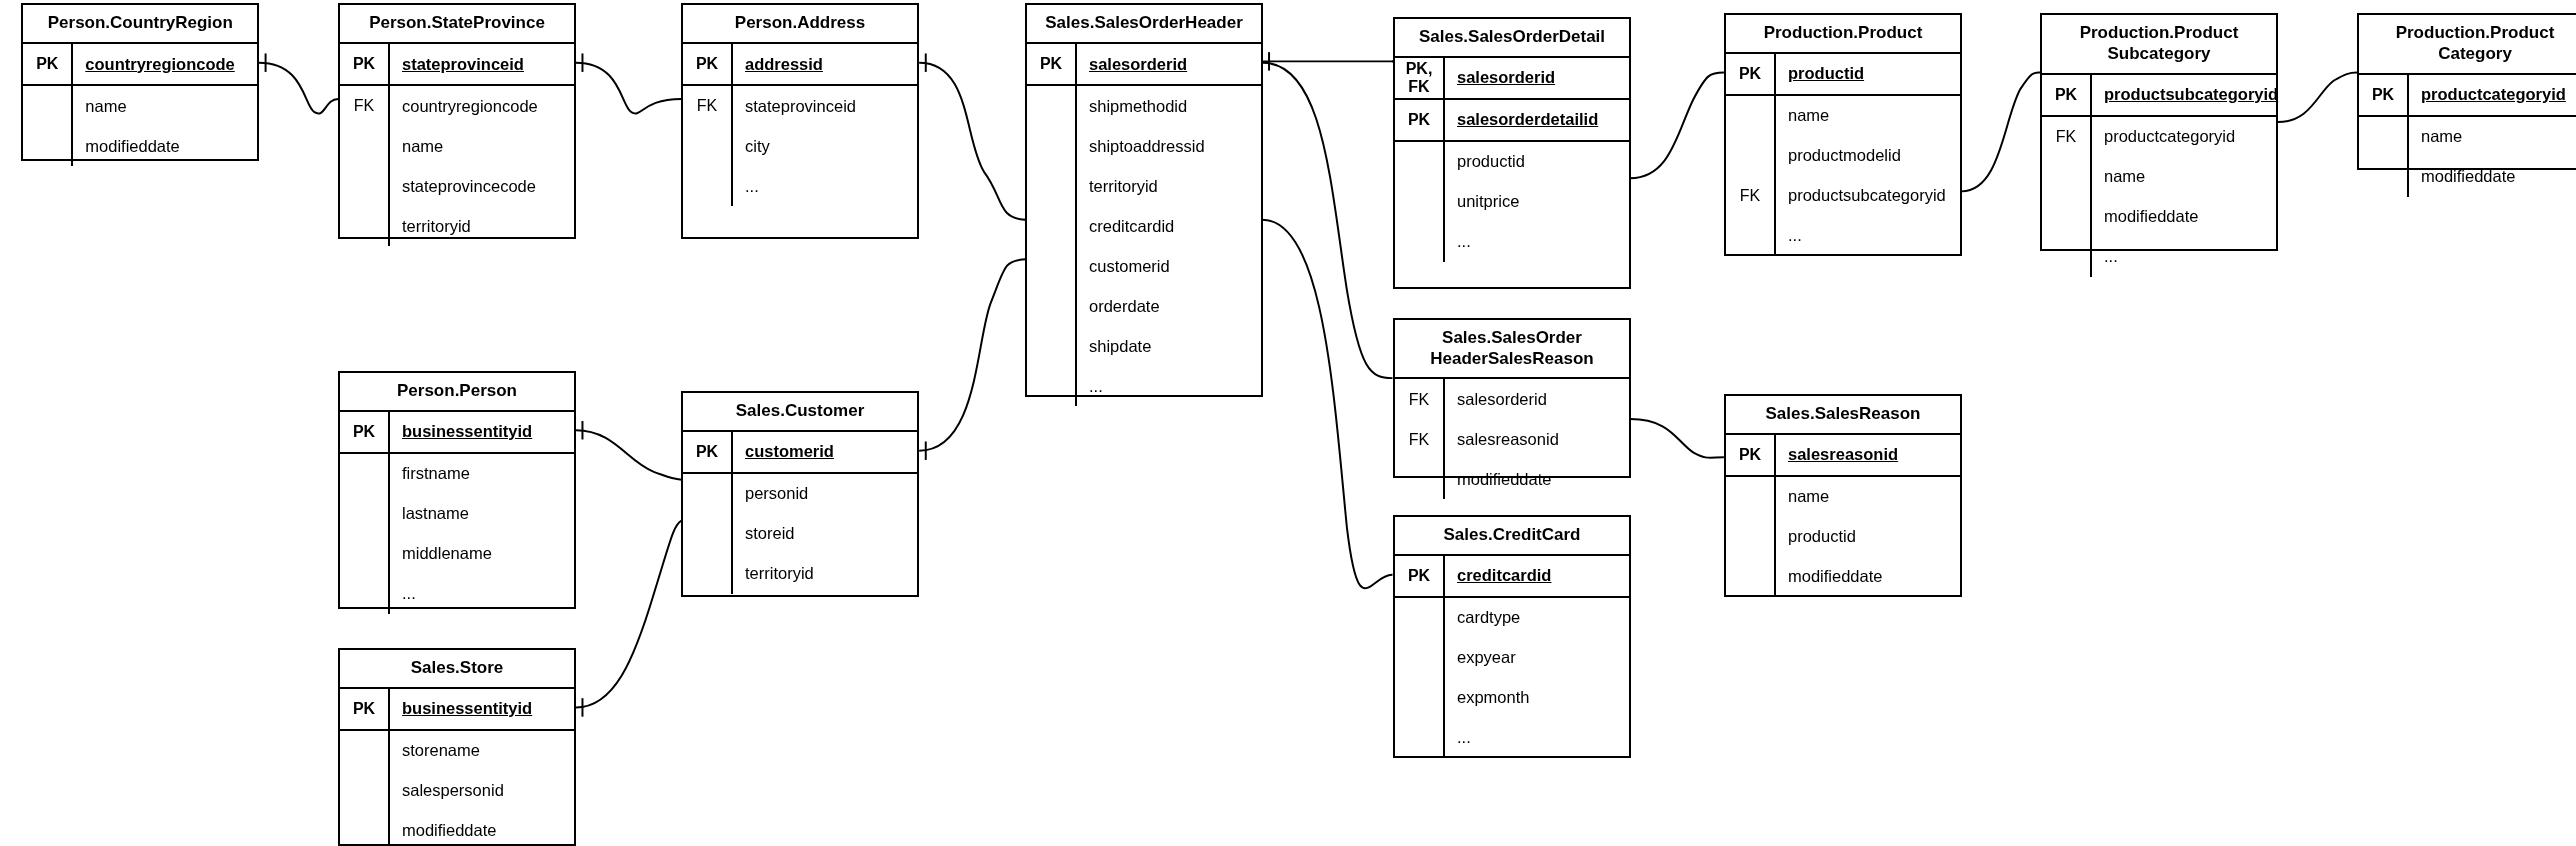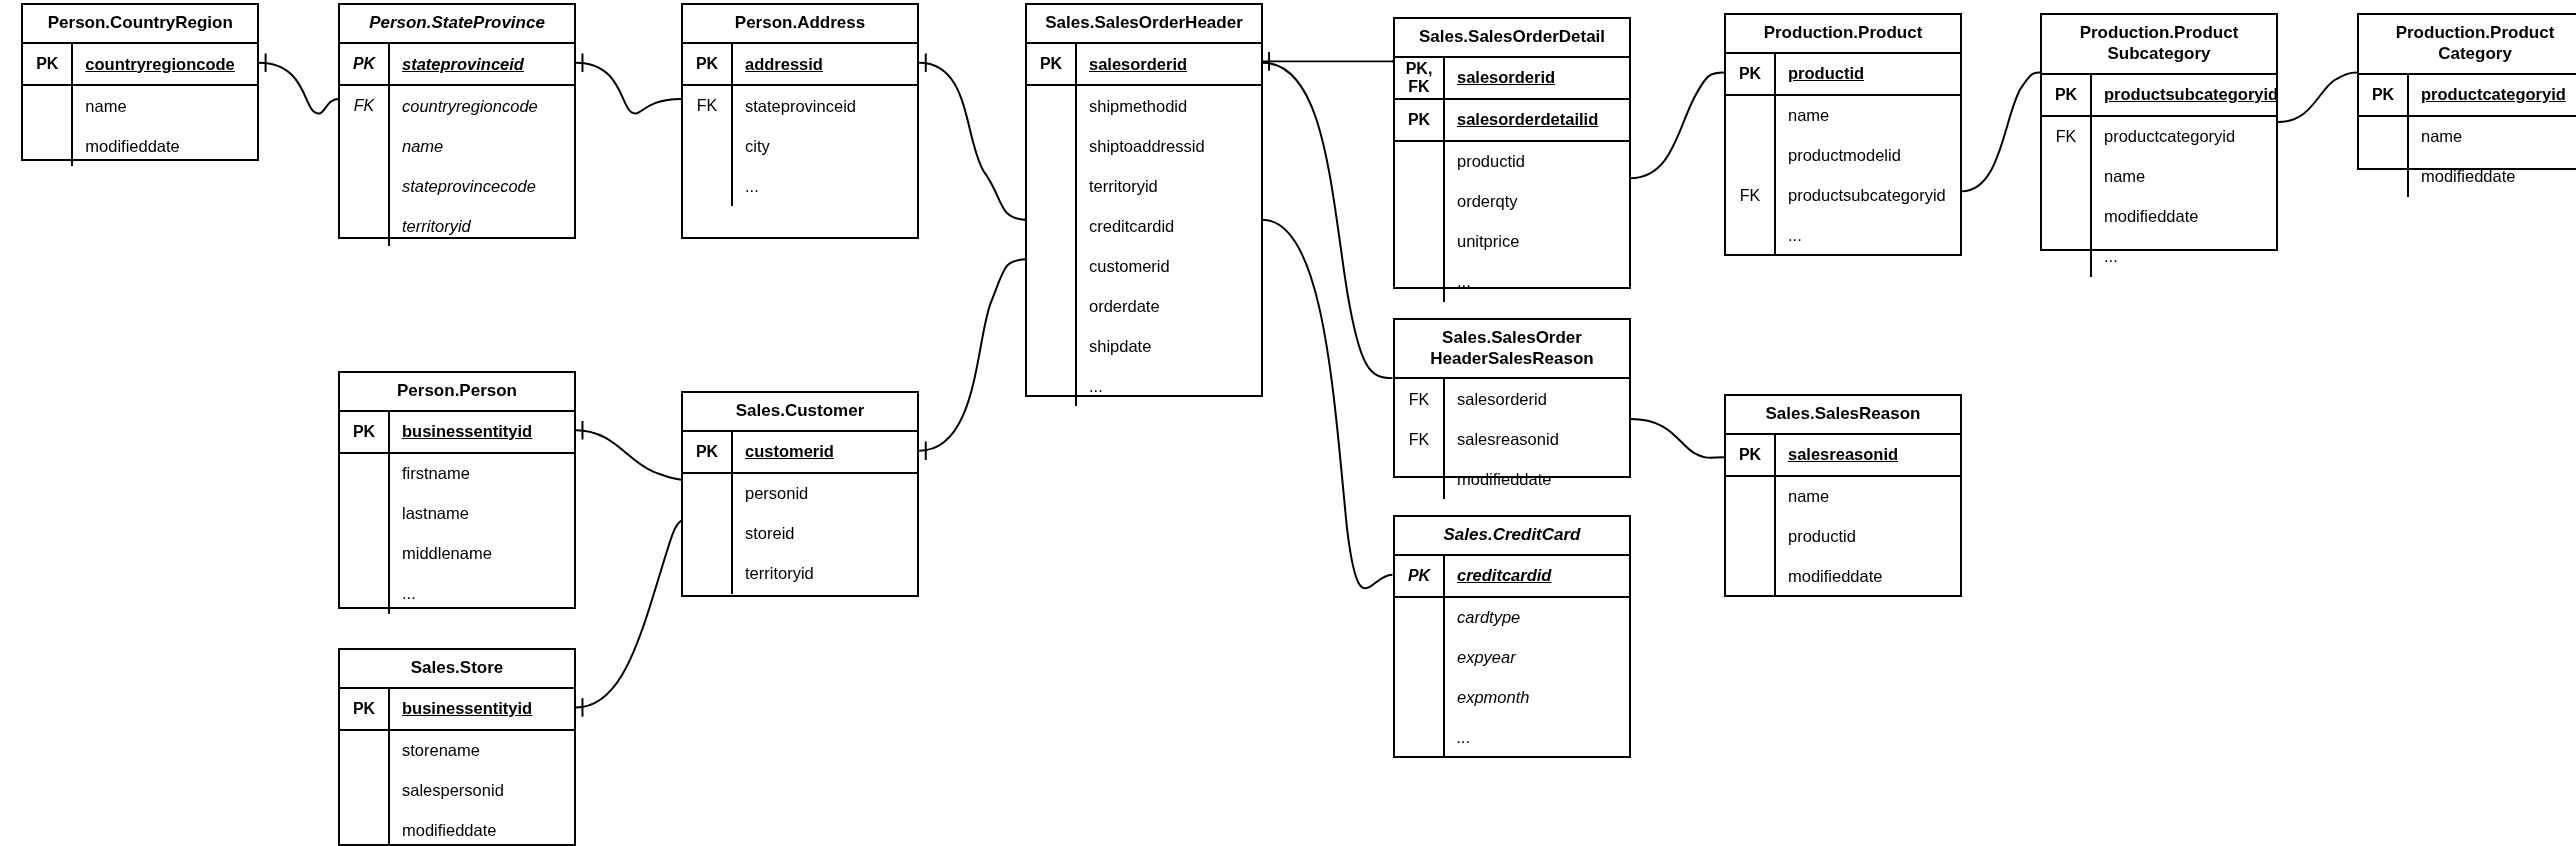--- a/index.html
+++ b/index.html
@@ -193,21 +193,21 @@
         <div class="attr-row">
           <div class="attr-key"></div>
           <div class="attr-name">name</div>
         </div>
         <div class="attr-row">
           <div class="attr-key"></div>
           <div class="attr-name">modifieddate</div>
         </div>
       </div>
     </div>
-    <div class="entity" style="left: 318px; top: 3.3px; width: 238px; height: 236px; font-style: italic;">
+    <div class="entity" style="left: 318px; top: 3.3px; width: 238px; height: 236px;">
       <div class="entity-title">Person.StateProvince</div>
       <div class="keygroup">
         <div class="attr-row">
           <div class="attr-key pk">PK</div>
           <div class="attr-name key">stateprovinceid</div>
         </div>
       </div>
       <div class="keygroup">
         <div class="attr-row">
           <div class="attr-key">FK</div>
@@ -308,24 +308,20 @@
           <div class="attr-name key">salesorderdetailid</div>
         </div>
       </div>
       <div class="keygroup">
         <div class="attr-row">
           <div class="attr-key"></div>
           <div class="attr-name">productid</div>
         </div>
         <div class="attr-row">
           <div class="attr-key"></div>
-          <div class="attr-name">orderqty</div>
-        </div>
-        <div class="attr-row">
-          <div class="attr-key"></div>
           <div class="attr-name">unitprice</div>
         </div>
         <div class="attr-row">
           <div class="attr-key"></div>
           <div class="attr-name">...</div>
         </div>
       </div>
     </div>
     <div class="entity" style="left: 1704px; top: 13.2px; width: 238px; height: 243px;">
       <div class="entity-title">Production.Product</div>
@@ -509,21 +505,21 @@
         <div class="attr-row">
           <div class="attr-key"></div>
           <div class="attr-name">productid</div>
         </div>
         <div class="attr-row">
           <div class="attr-key"></div>
           <div class="attr-name">modifieddate</div>
         </div>
       </div>
     </div>
-    <div class="entity" style="left: 1373px; top: 515px; width: 238px; height: 243px; font-style: italic;">
+    <div class="entity" style="left: 1373px; top: 515px; width: 238px; height: 243px;">
       <div class="entity-title">Sales.CreditCard</div>
       <div class="keygroup">
         <div class="attr-row">
           <div class="attr-key pk">PK</div>
           <div class="attr-name key">creditcardid</div>
         </div>
       </div>
       <div class="keygroup">
         <div class="attr-row">
           <div class="attr-key"></div>

